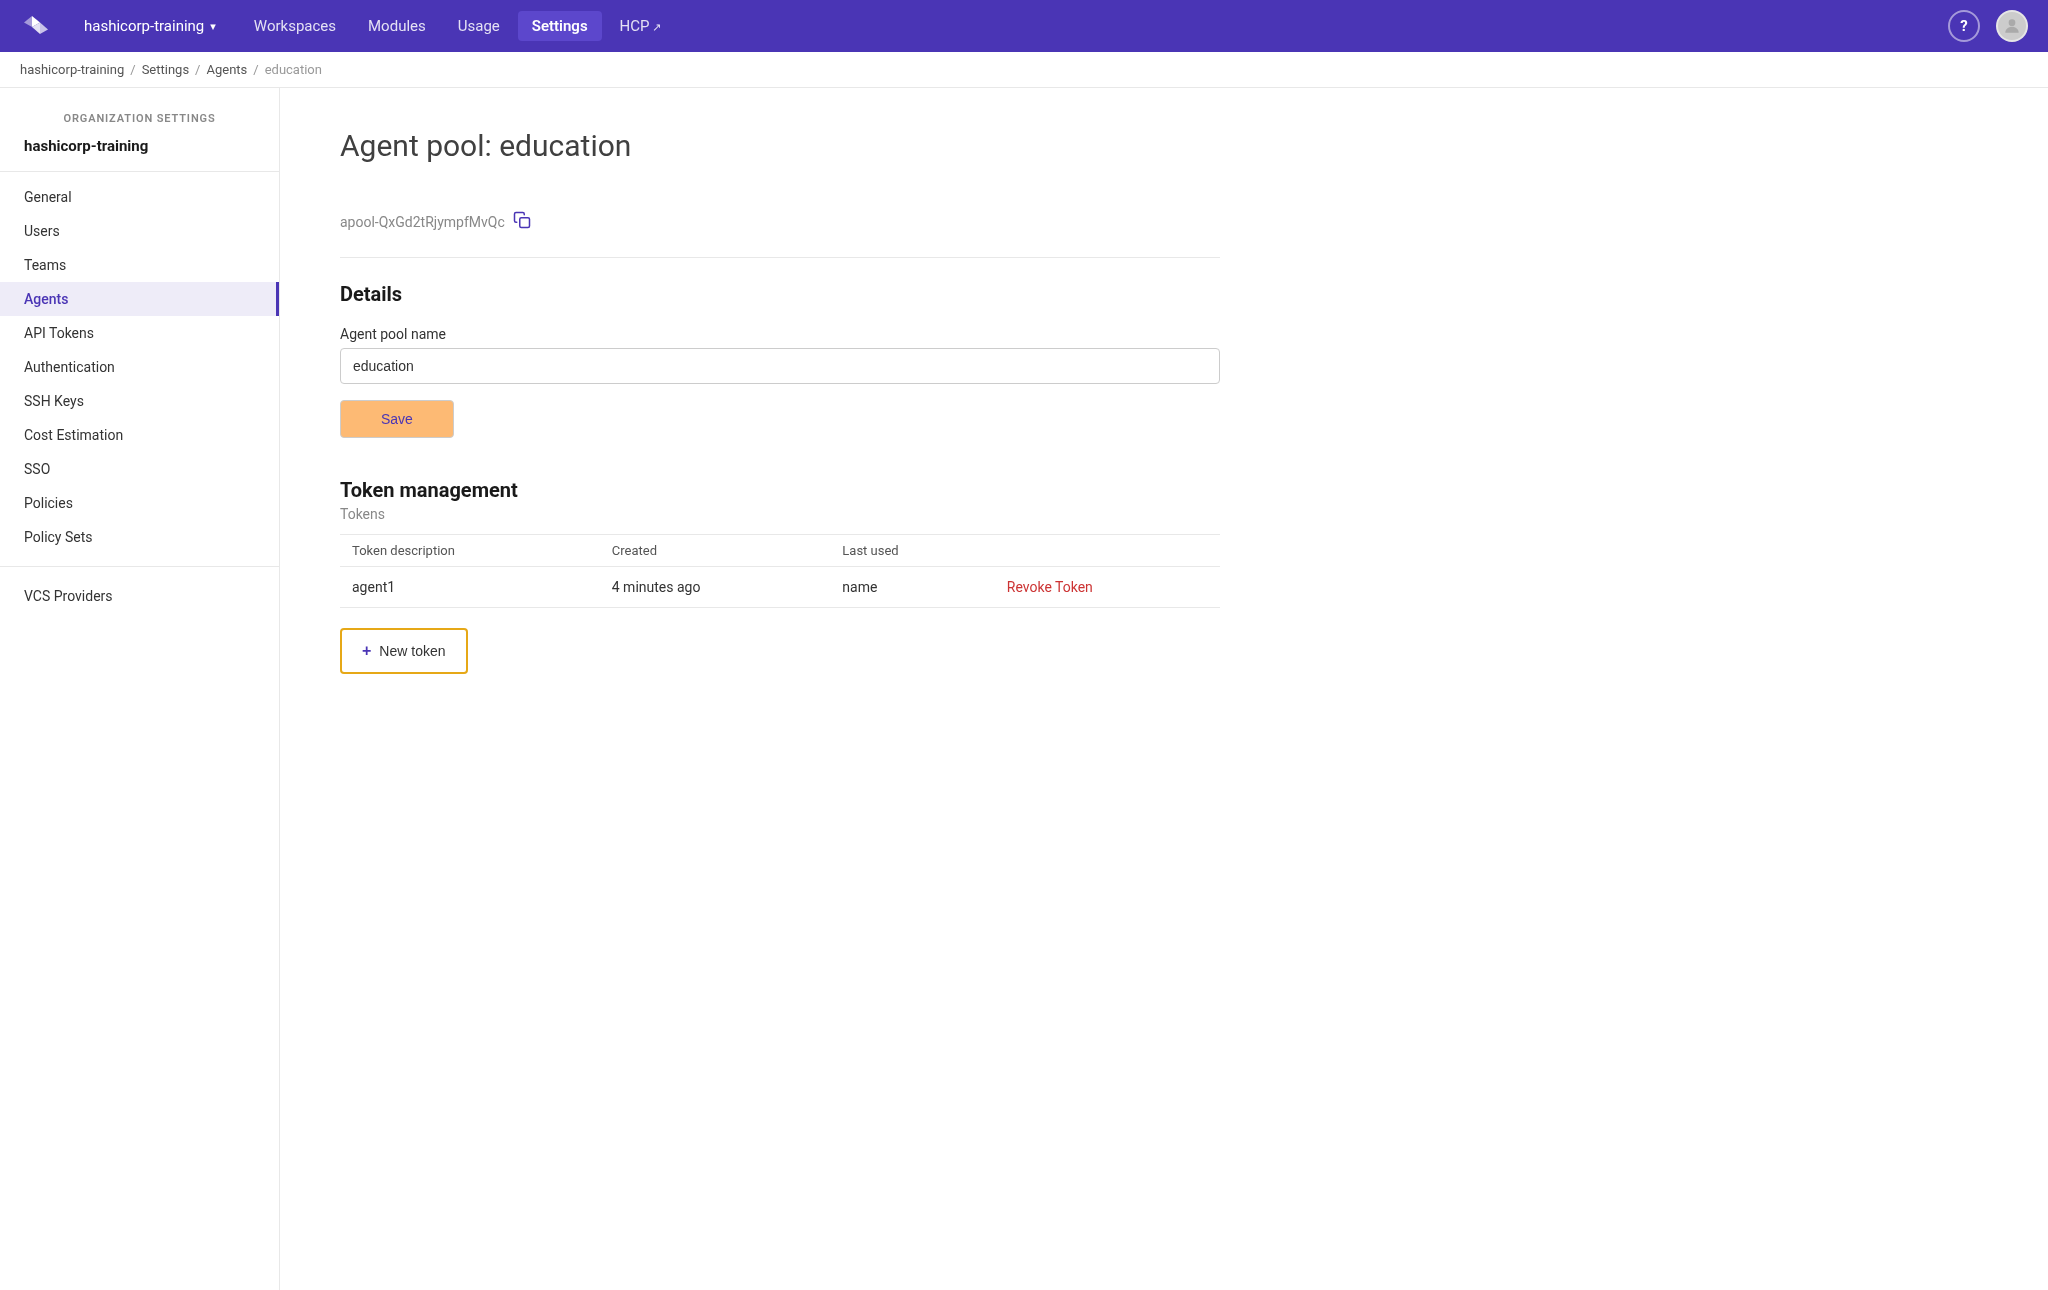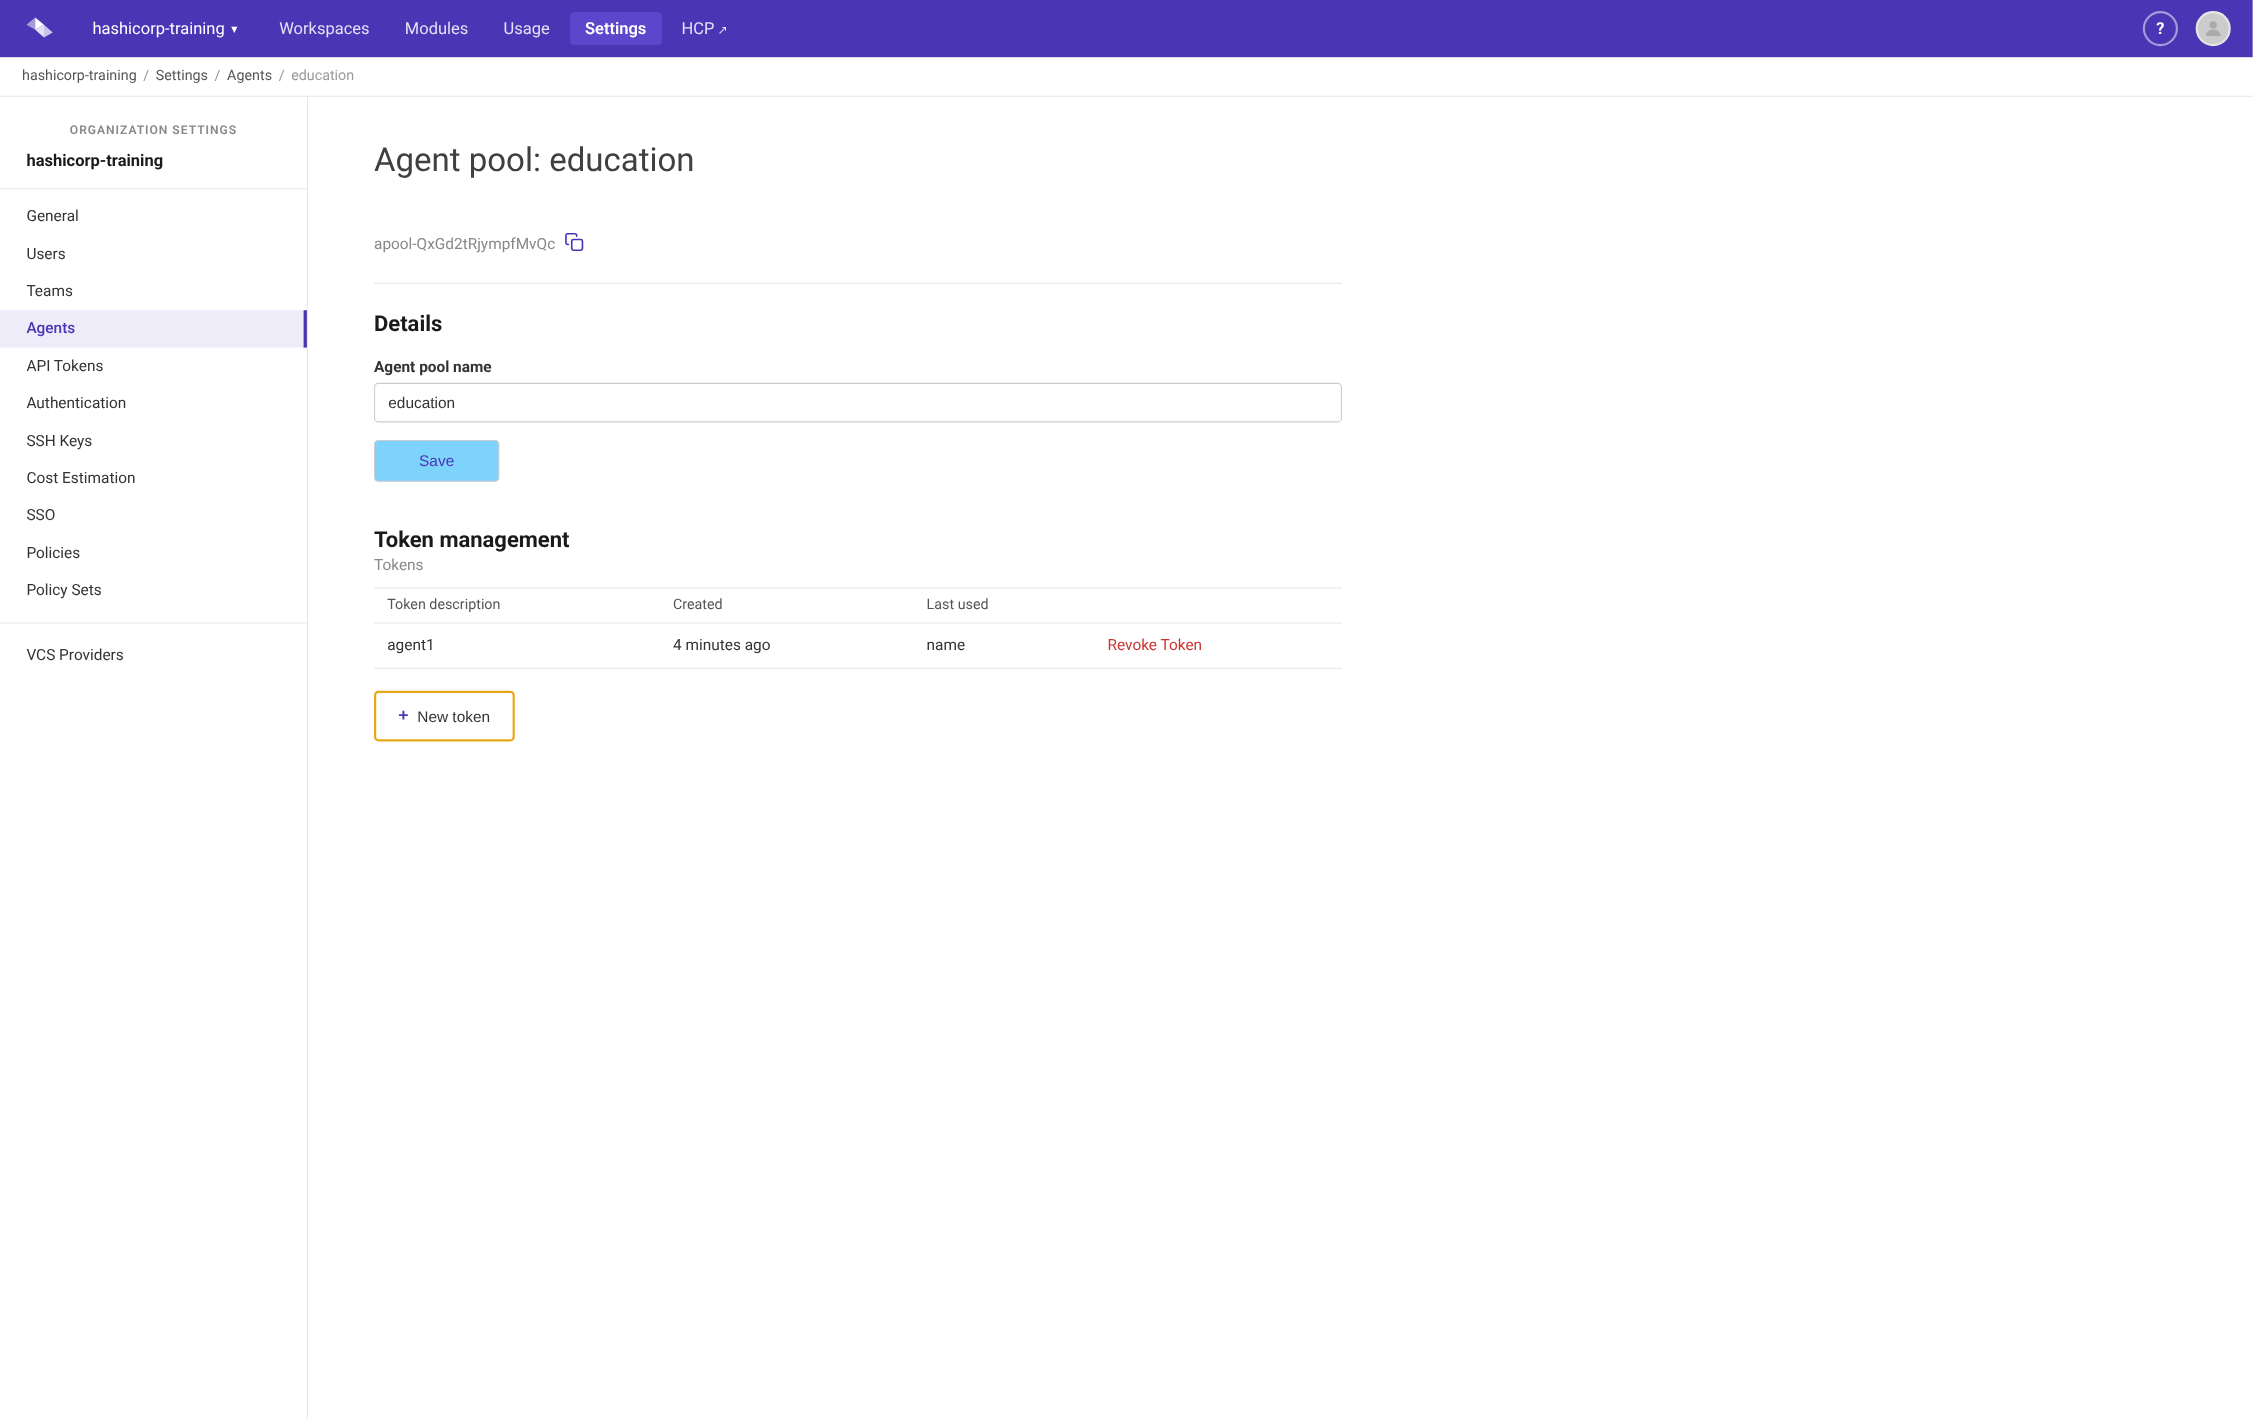--- a/index.html
+++ b/index.html
@@ -179,37 +179,37 @@
     }
 
     
     .section-title {
       font-size: 20px;
       font-weight: 700;
       margin-bottom: 20px;
     }
     .field-label {
       font-size: 14px;
-      font-weight: 700;
+      font-weight: 400;
       margin-bottom: 6px;
       color: #333;
     }
     .field-input {
       width: 100%;
       padding: 9px 12px;
       border: 1px solid #ccc;
       border-radius: 4px;
       font-size: 14px;
       color: #333;
       outline: none;
       margin-bottom: 16px;
     }
 
     .save-btn {
-      background: #7dd3fc;
+      background: #fdba74;
       border: 1px solid #ccc;
       padding: 10px 40px;
       border-radius: 4px;
       font-size: 14px;
       color: #4a35b5;
       font-weight: 500;
       cursor: pointer;
       margin-bottom: 40px;
     }
 

